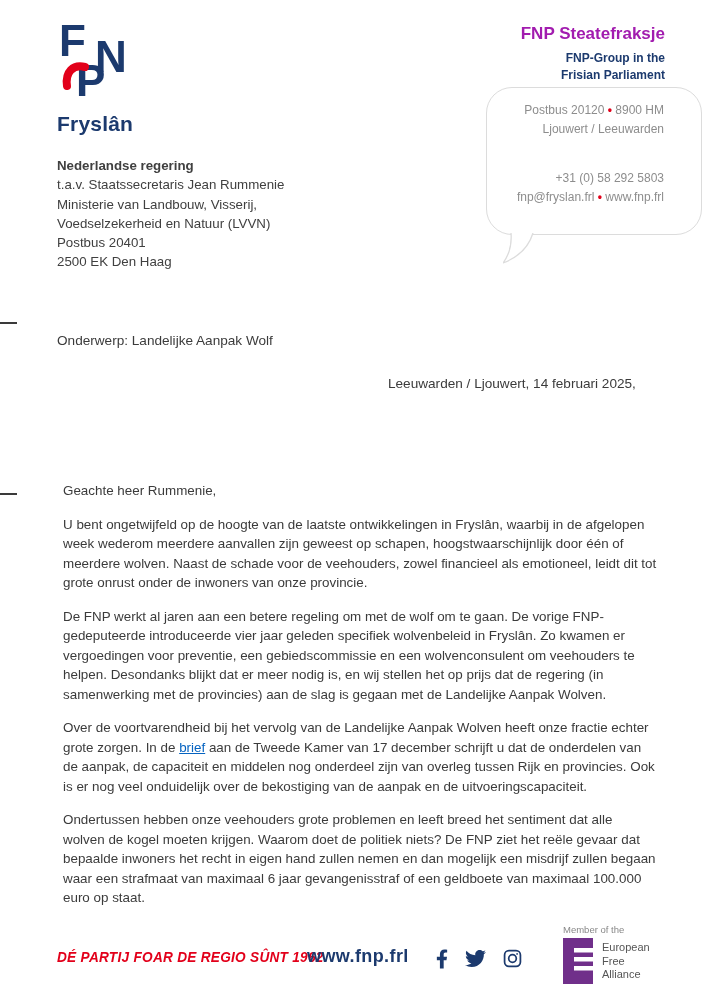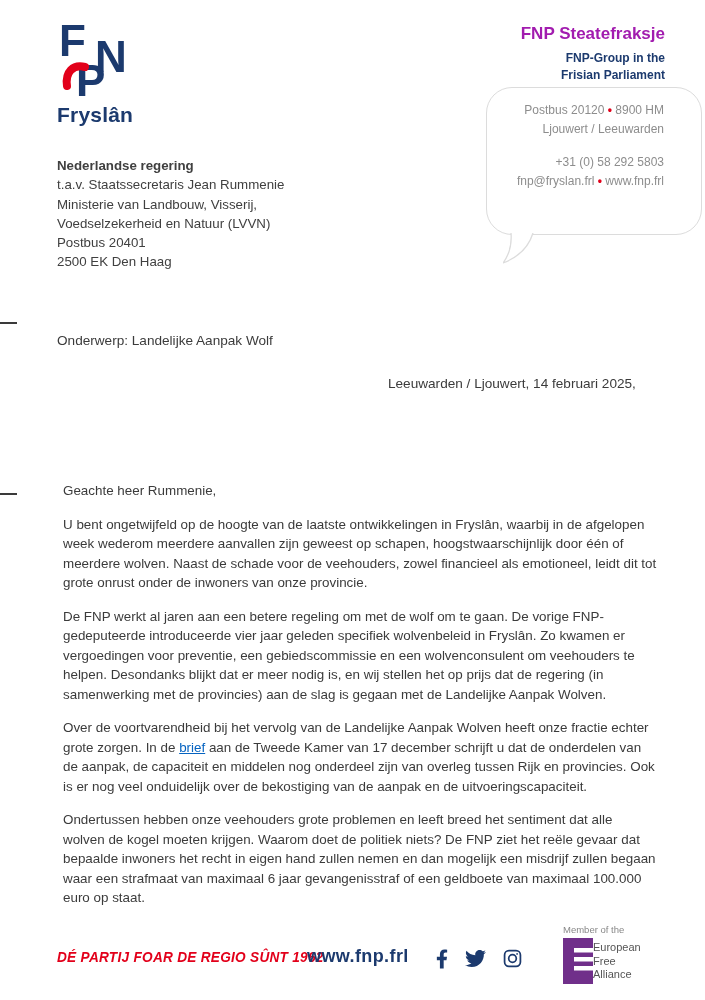--- a/index.html
+++ b/index.html
@@ -2,30 +2,30 @@
 <html><head>
 <meta charset="utf-8">
 <style>
   * { margin:0; padding:0; box-sizing:border-box; }
   html,body { background:#ffffff; }
   body { font-family:"Liberation Sans", sans-serif; }
   .page { position:relative; width:705px; height:1000px; background:#ffffff; overflow:hidden; margin:0 auto; }
 
   
   .logo { position:absolute; left:57px; top:20px; width:110px; }
-  .logo-region { font-size:21px; font-weight:bold; color:#1c3a6e; margin-top:1px; letter-spacing:0.2px; }
+  .logo-region { font-size:21px; font-weight:bold; color:#1c3a6e; margin-top:10px; letter-spacing:0.2px; }
 
   .org-title { position:absolute; top:24px; right:40px; font-size:17px; font-weight:bold; color:#a21caf;text-align:center; }
   .org-sub { position:absolute; top:50px; right:40px; font-size:12px; font-weight:bold; color:#1c3a6e; text-align:right; line-height:17px; }
 
   .bubble { position:absolute; left:486px; top:87px; width:216px; height:148px;
             border:1.3px solid #dcdcdc; border-radius:26px; text-align:right;
             padding:13px 37px 0 0; font-size:12px; line-height:18.5px; color:#8d8d8d; }
   .bubble .red { color:#e2001a; font-weight:bold; }
-  .bubble .phone { margin-top:15px; }
+  .bubble .phone { margin-top:31px; }
   .tail { position:absolute; left:16px; bottom:-31px; }
 
   
   .recipient { position:absolute; left:57px; top:156px; font-size:13.3px; line-height:19.3px; color:#404040; }
   .recipient .bold { font-weight:bold; }
 
   .fold-mark { position:absolute; left:0; width:17px; height:2px; background:#3a3a3a; }
   .fm1 { top:322px; } .fm2 { top:493px; }
 
   .subject  { position:absolute; left:57px;  top:333px; font-size:13.6px; color:#3b3b3b; }
@@ -39,21 +39,21 @@
 
   
   .slogan { position:absolute; left:57px; top:948px; font-size:15.5px; font-weight:bold; font-style:italic;
             color:#e2001a; letter-spacing:0.3px; white-space:nowrap;
             transform:scaleX(0.88); transform-origin:left center; }
   .footer-site { position:absolute; left:307px; top:946px; font-size:18px; font-weight:bold;
                  color:#1c3a6e; letter-spacing:0.4px; }
   .social { position:absolute; left:436px; top:948px; display:flex; gap:17px; align-items:center; }
   .social svg { display:block; }
   .member-of { position:absolute; left:563px; top:924px; font-size:9.5px; color:#888888; }
-  .efa { position:absolute; left:563px; top:938px; display:flex; }
+  .efa { position:absolute; left:563px; top:938px; display:flex; gap:9px; }
   .efa-text { font-size:11px; line-height:13.5px; color:#555555; padding-top:3px; }
 </style>
 </head>
 <body>
 
 <div class="page">
 
   <div class="logo">
     <svg width="74" height="78" viewBox="0 0 74 78">
       <text x="2" y="36" font-size="44" font-weight="bold" fill="#1c3a6e" font-family="'Liberation Sans',sans-serif">F</text>

